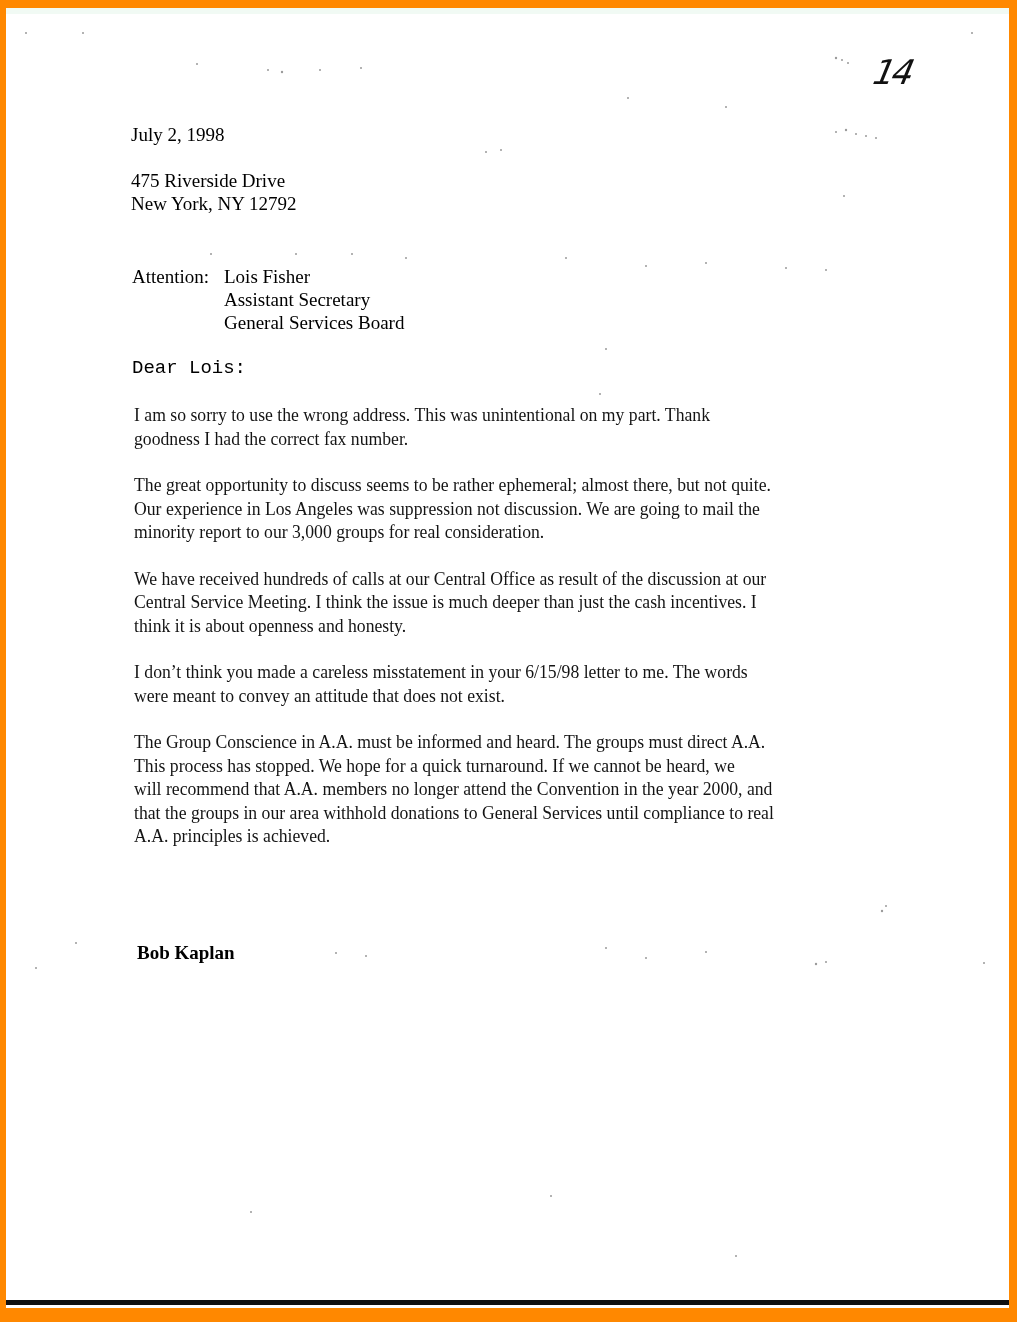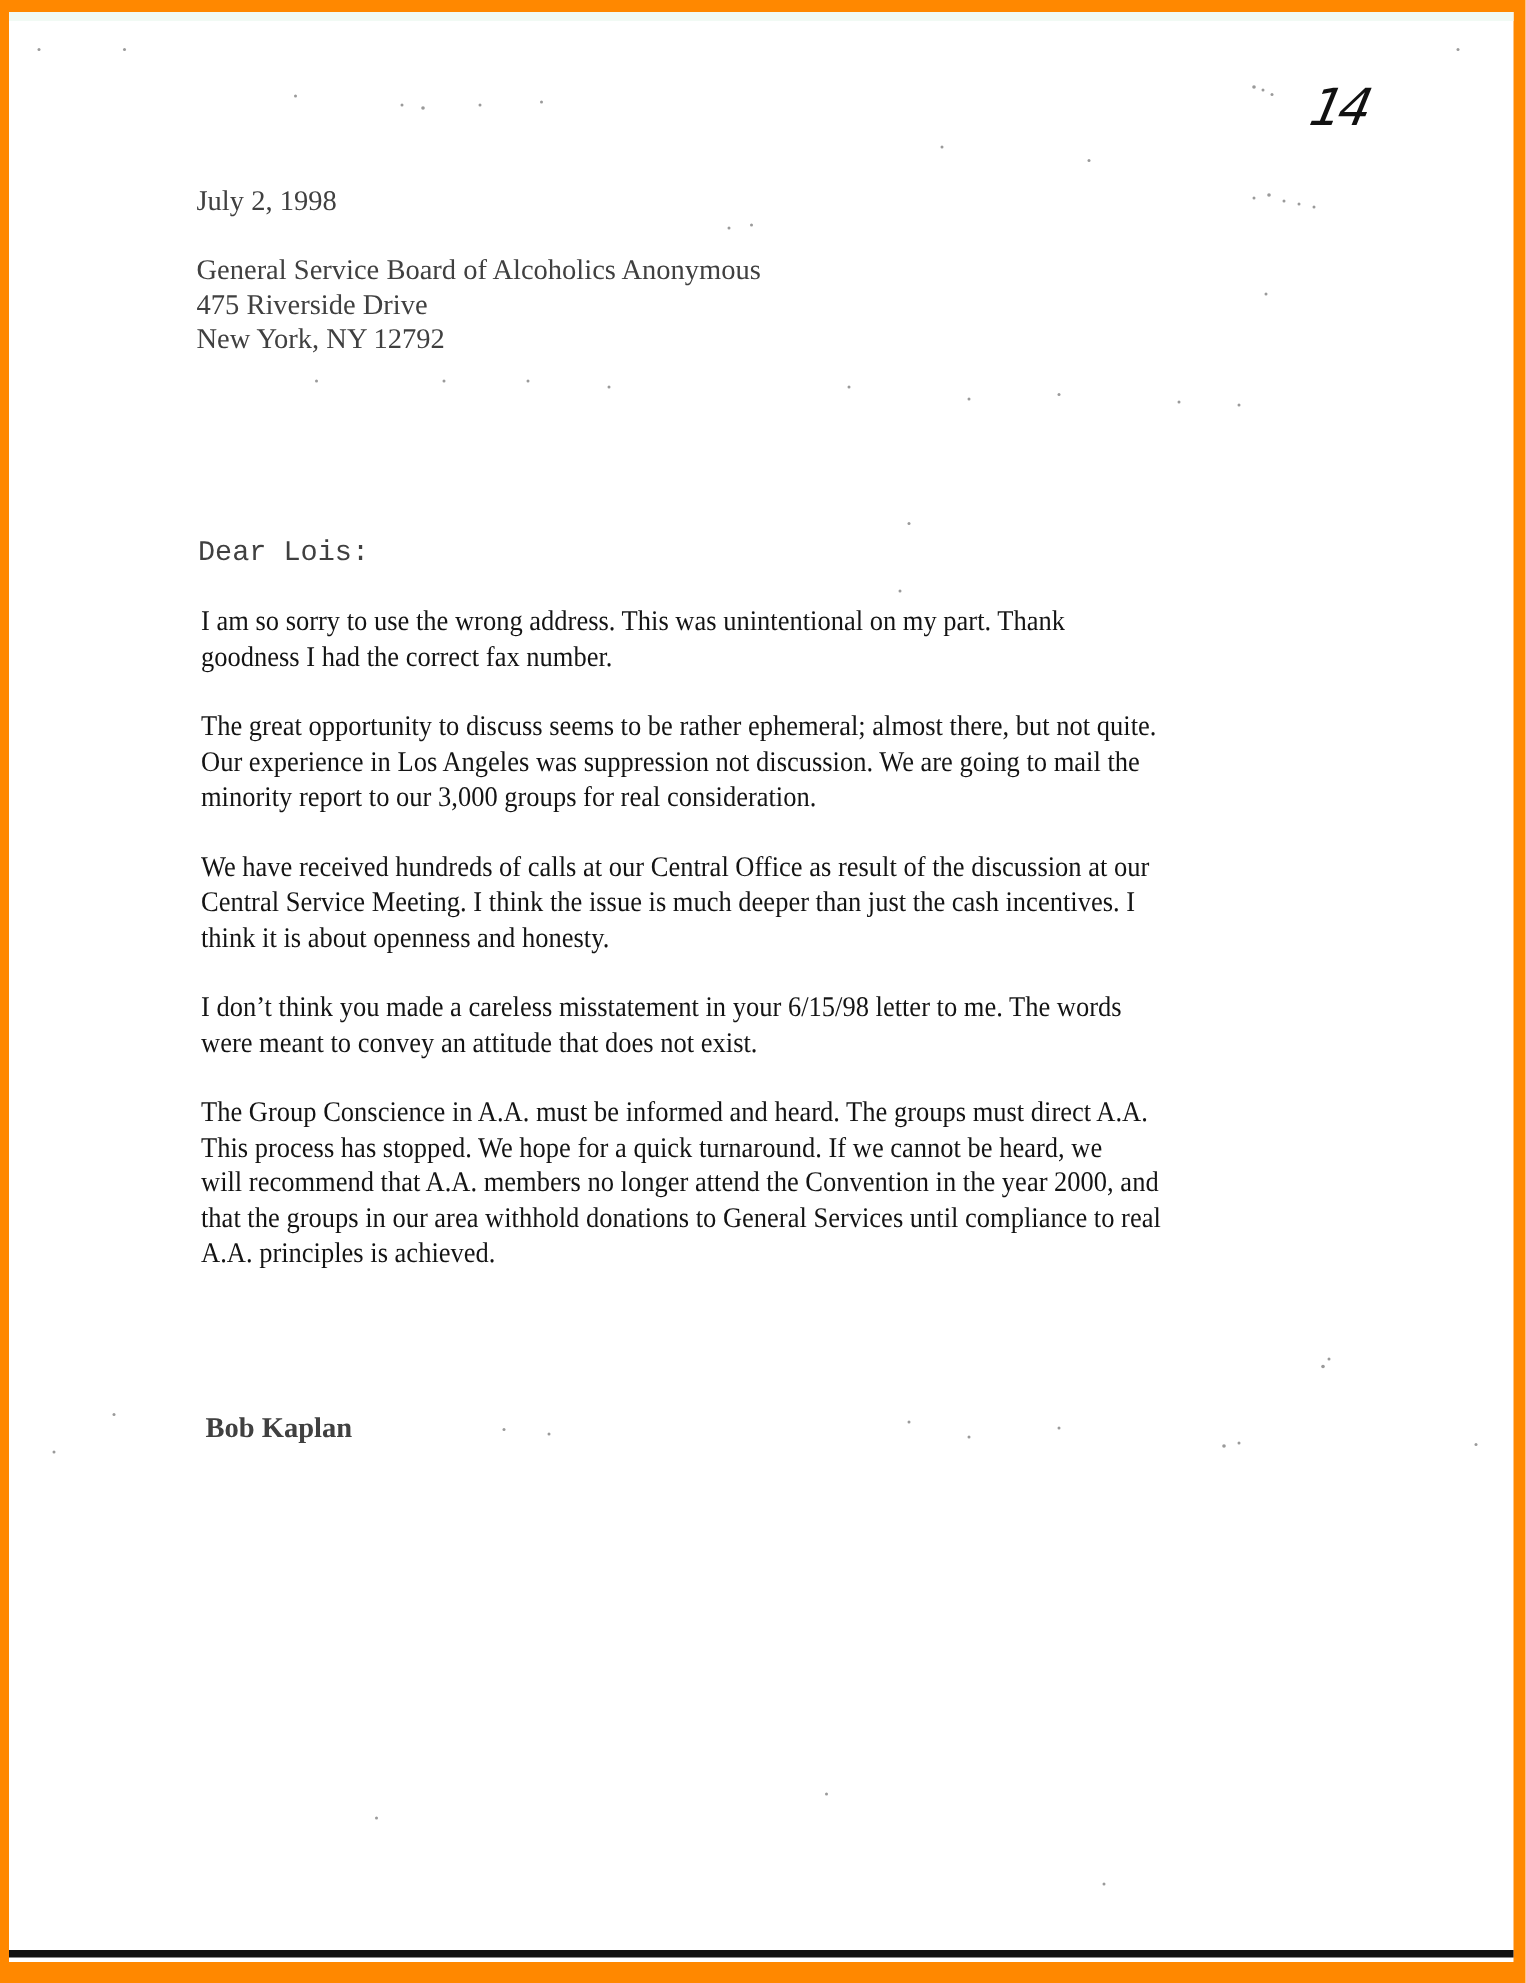--- a/index.html
+++ b/index.html
@@ -26,21 +26,21 @@
   }
   .page-number {
     position: absolute; left: 868px; top: 44px;
     font-family: "DejaVu Sans", sans-serif;
     font-size: 34px; font-style: italic; color: #111;
     transform: skewX(-12deg);
     letter-spacing: -3px;
   }
   .letter {
     position: absolute;
-    color: #404040;
+    color: #000000;
     font-size: 19px;
     line-height: 23px;
     white-space: nowrap;
   }
   .date { left: 125px; top: 115px; }
   .address { left: 125px; top: 161px; }
   .attention { left: 126px; top: 257px; }
   .attention .label { display: inline-block; width: 92px; }
   .attention .indent { padding-left: 92px; }
   .salutation { left: 126px; top: 349px; font-family: Liberation Mono, monospace; }
@@ -114,25 +114,31 @@
       <circle cx="860" cy="128" r="1"></circle>
         <circle cx="870" cy="130" r="1"></circle>
     </g>
   </svg>
 
   <div class="page-number">14</div>
 
   <div class="letter date">July 2, 1998</div>
 
   <div class="letter address">
-    <div>General Service Board of Alcoholics Anonymous</div>
     <div>475 Riverside Drive</div>
     <div>New York, NY 12792</div>
   </div>
 
+  <div class="letter attention">
+    <div>
+      <span class="label">Attention:</span><span>Lois Fisher</span>
+    </div>
+    <div class="indent">Assistant Secretary</div>
+    <div class="indent">General Services Board</div>
+  </div>
 
   <div class="letter salutation">Dear Lois:</div>
 
   <div class="body-text">
     <p>
       <span>I am so sorry to use the wrong address.  This was unintentional on my part.  Thank</span><br>
       <span>goodness I had the correct fax number.</span>
     </p>
     <p>
       <span>The great opportunity to discuss seems to be rather ephemeral; almost there, but not quite.</span><br>

